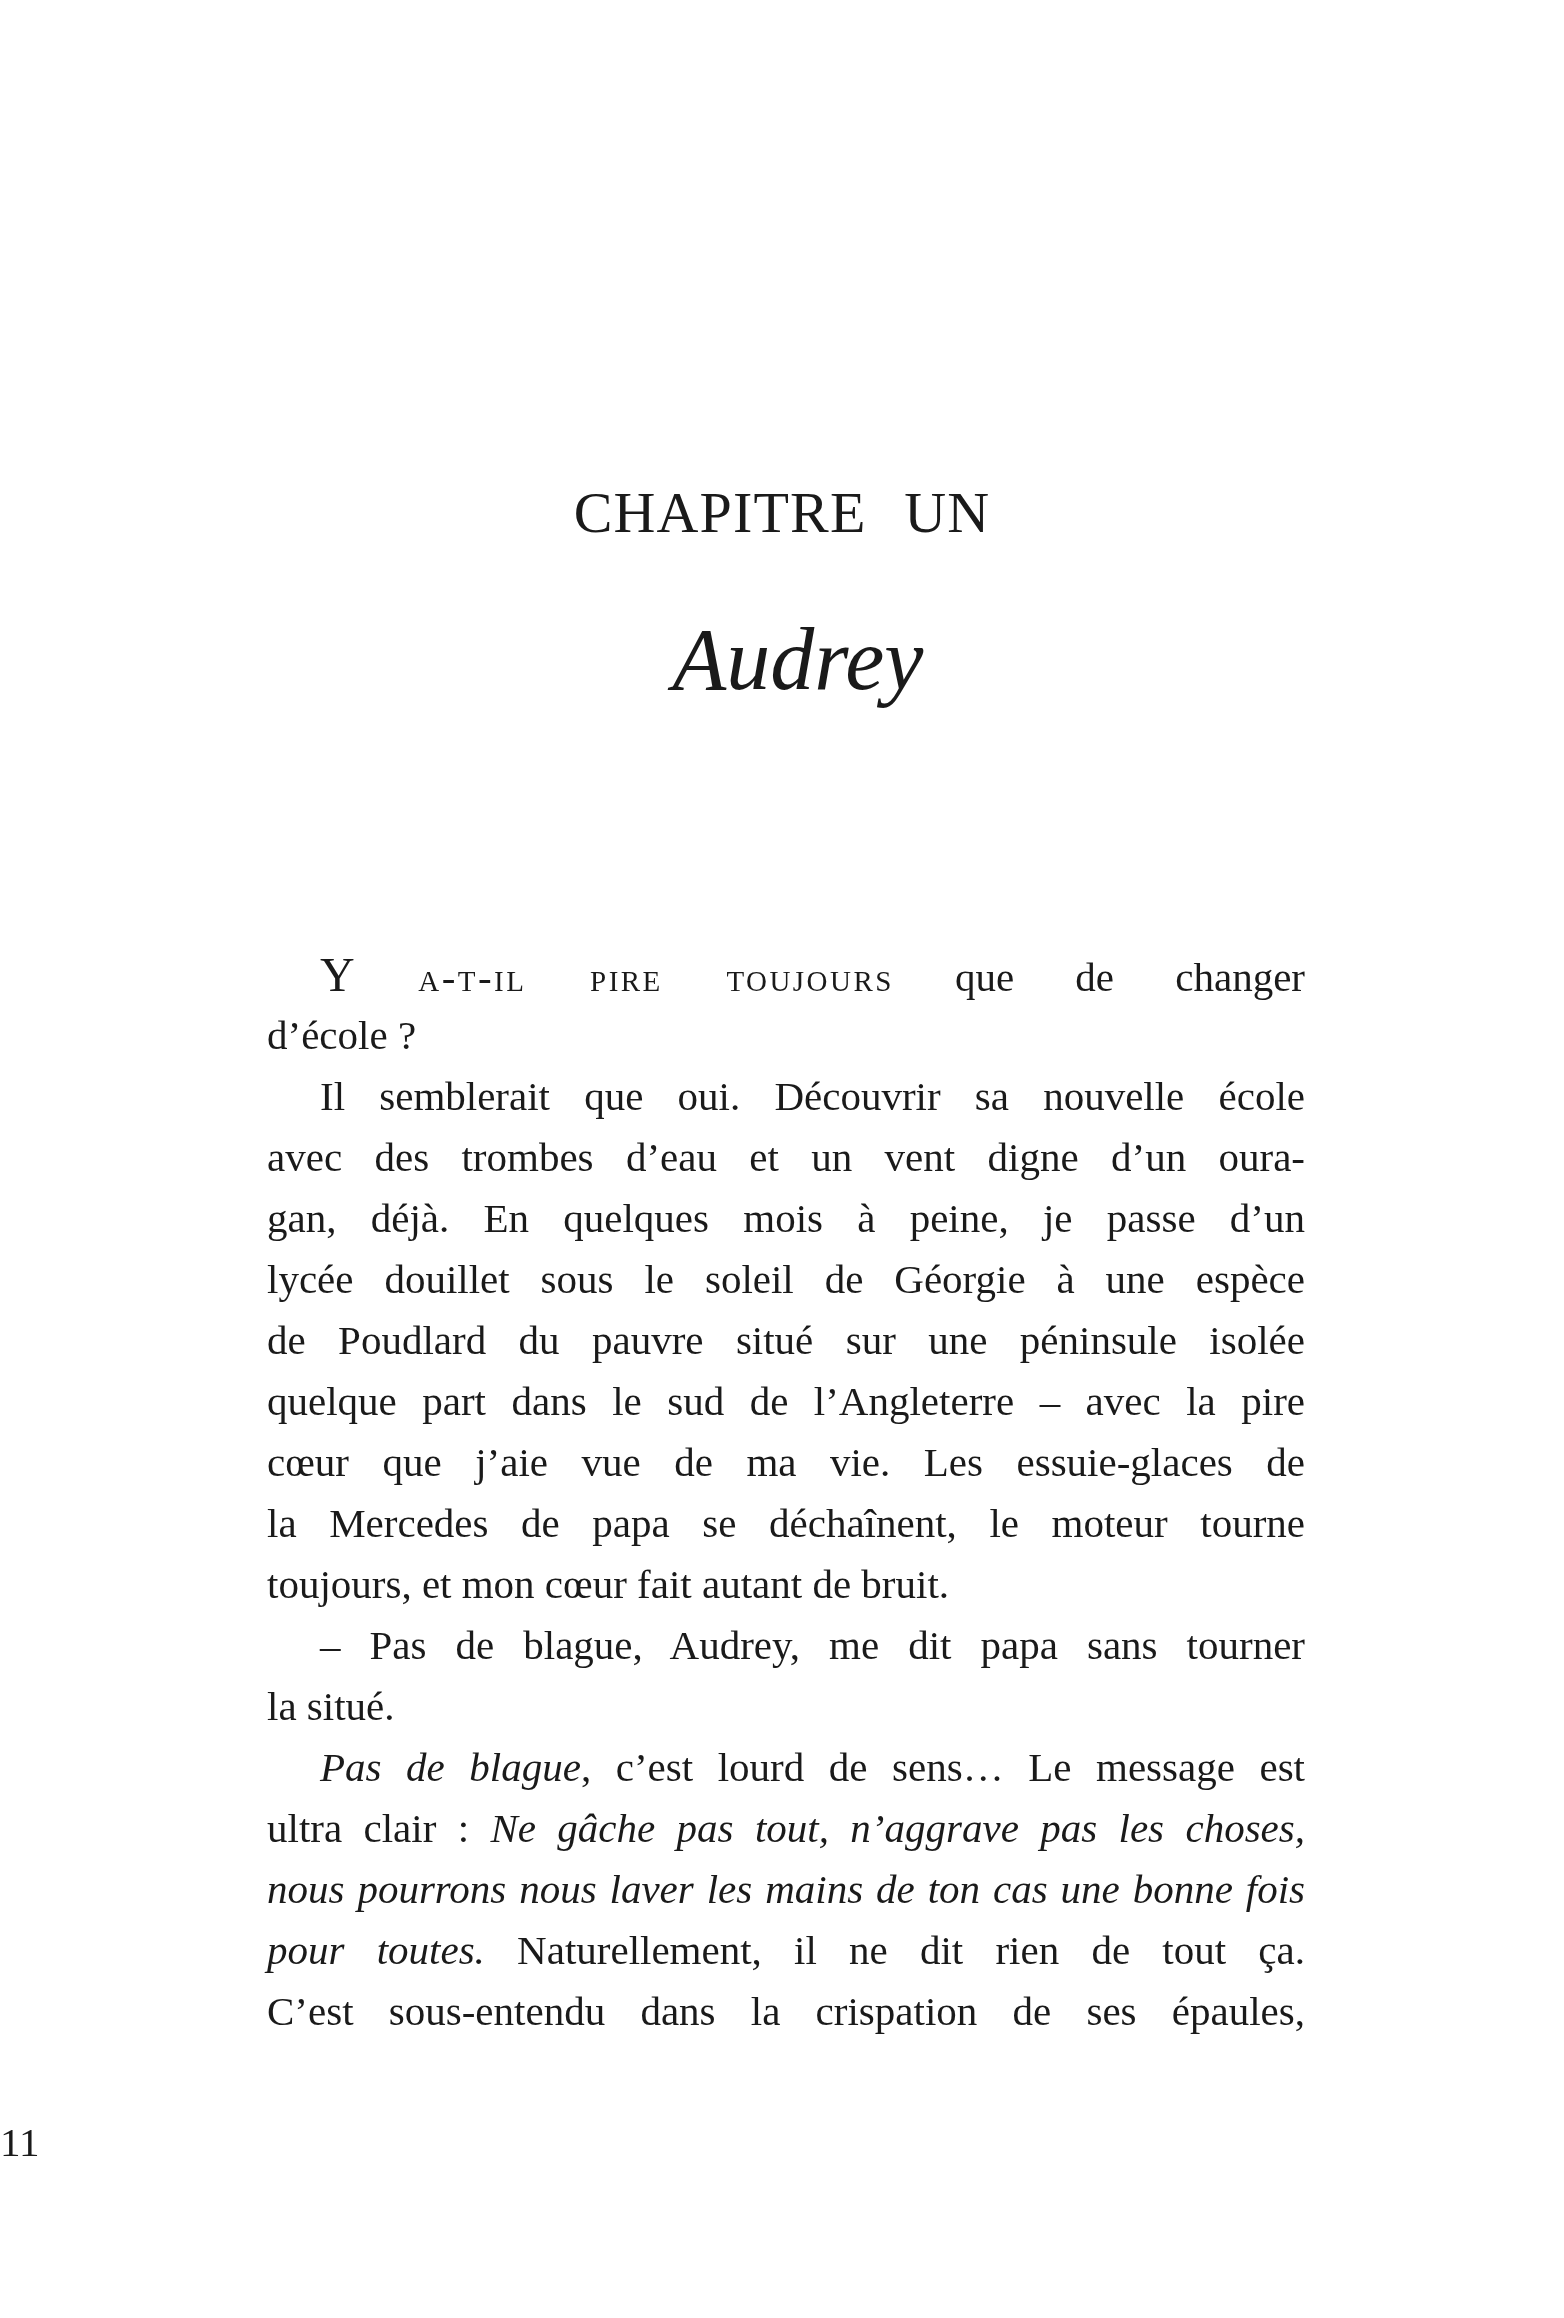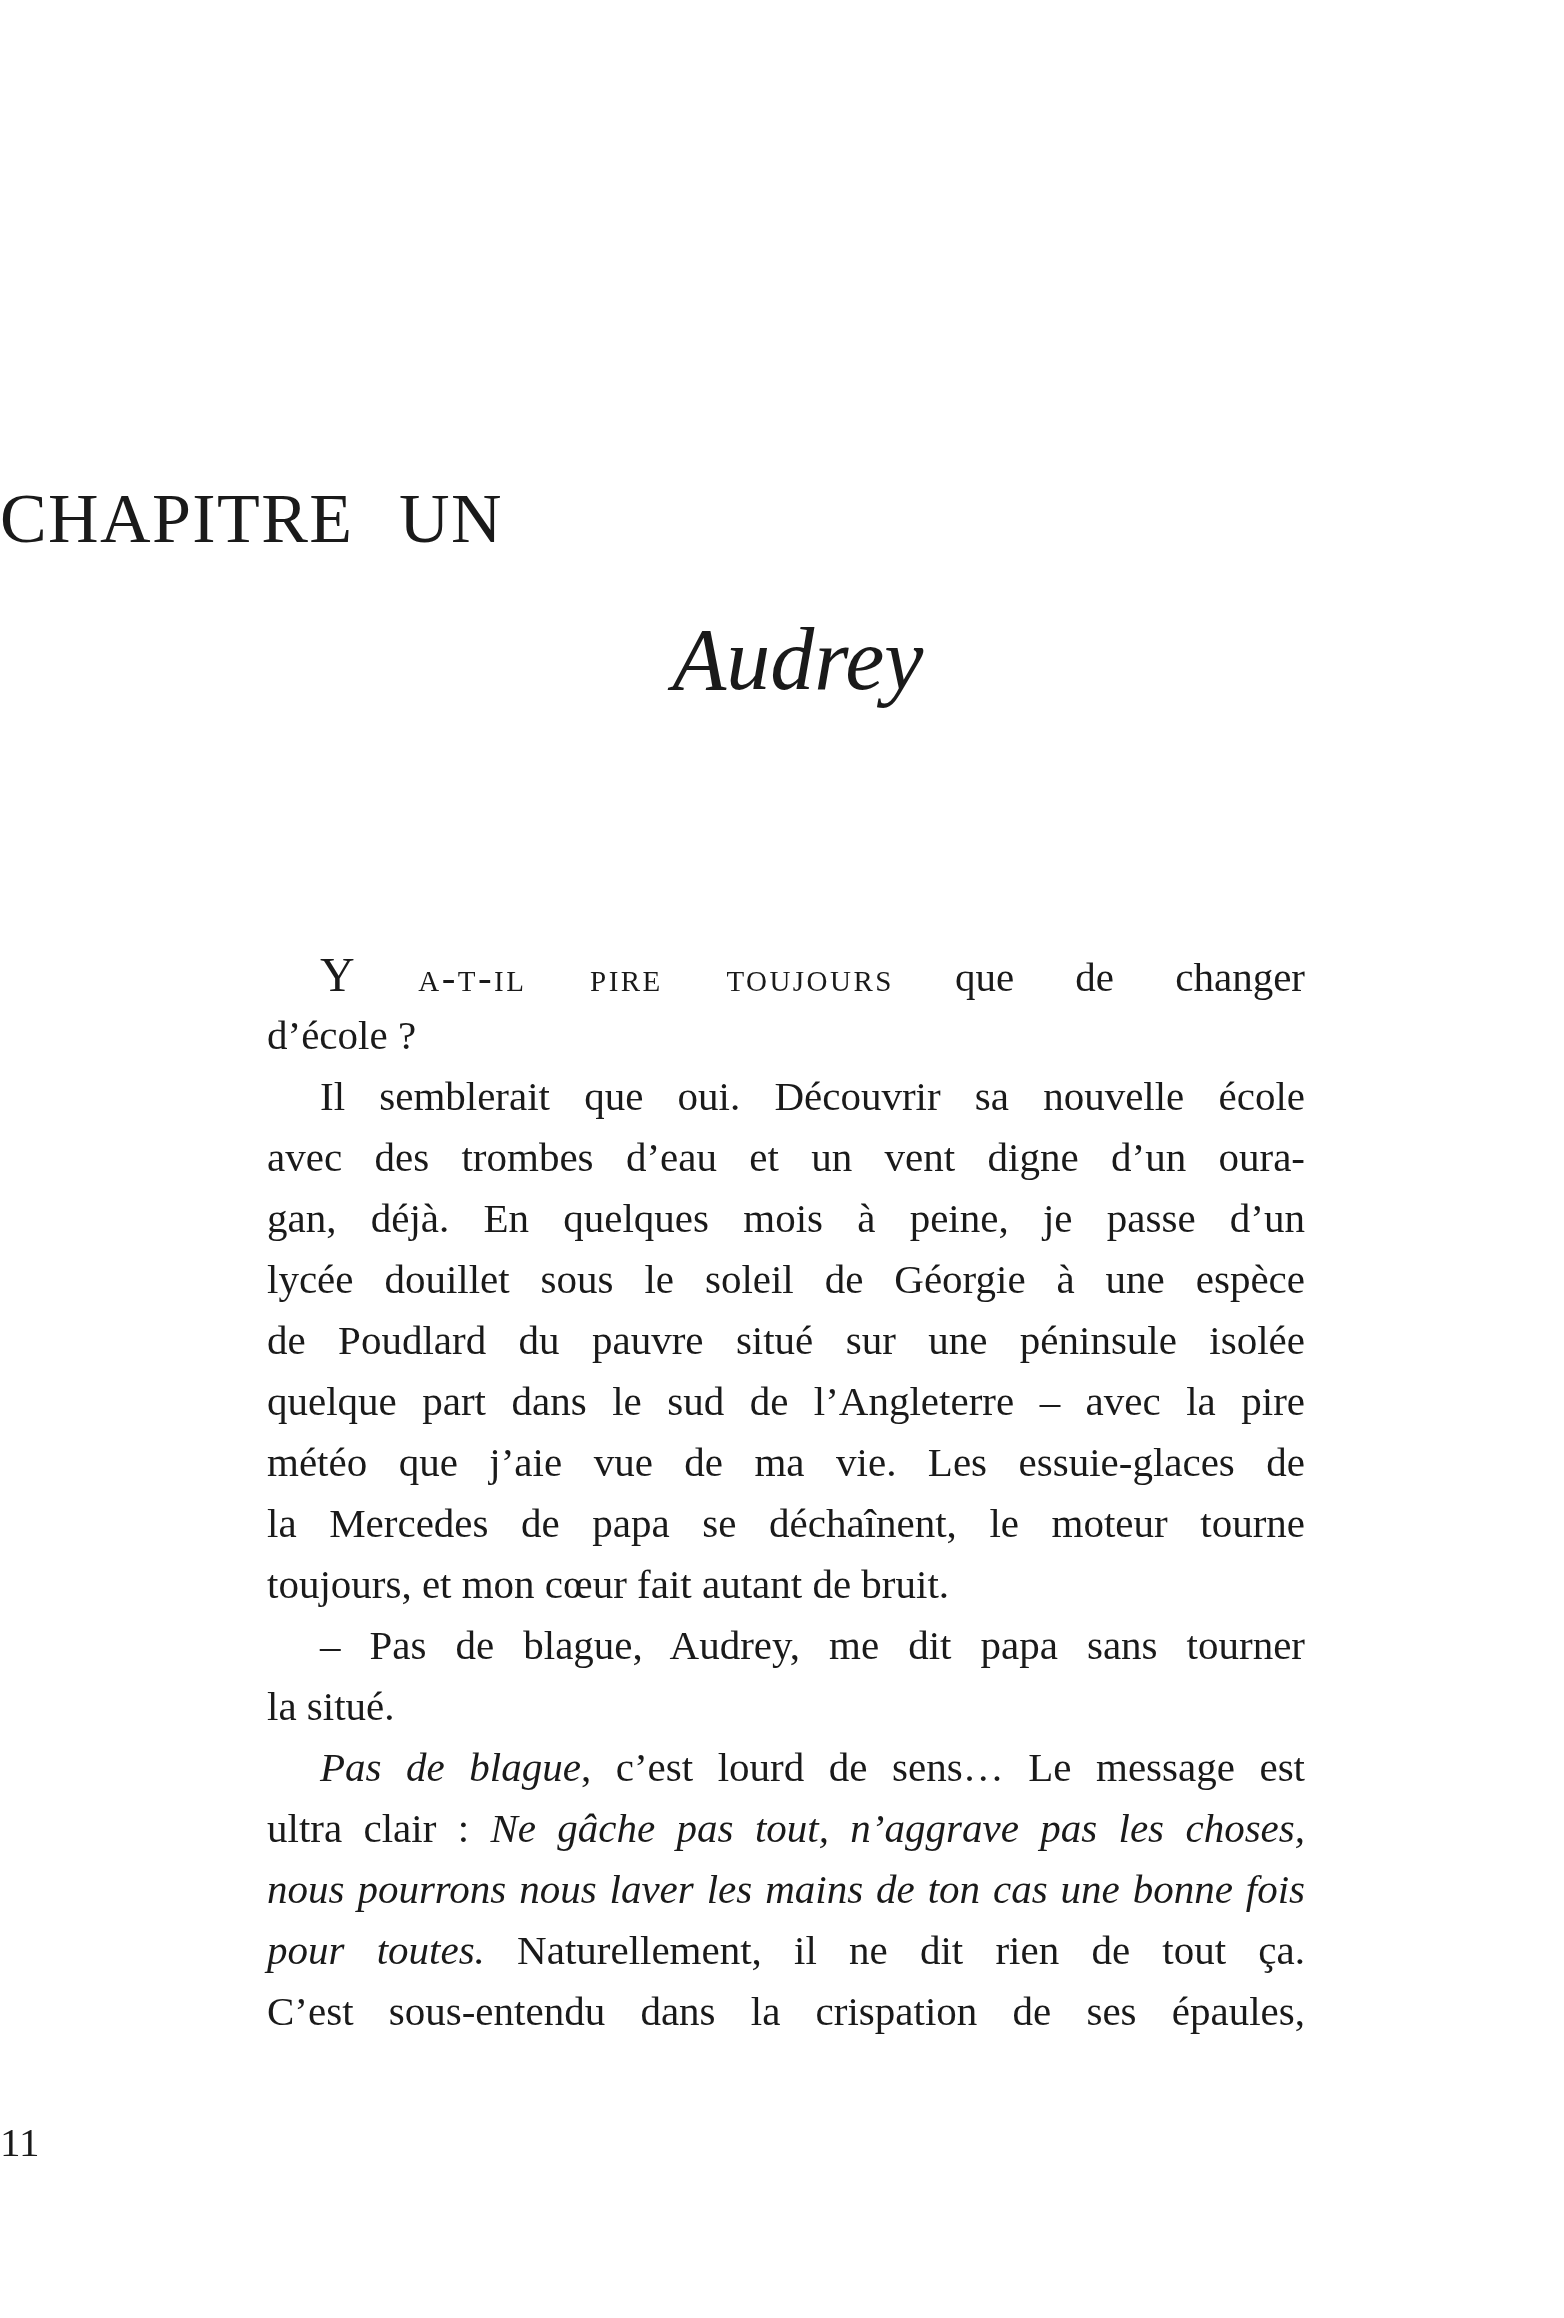--- a/index.html
+++ b/index.html
@@ -19,22 +19,22 @@
   .book-page {
     position: absolute;
     inset: 0;
     background: var(--bg-color);
   }
   .chapter-title {
     position: absolute;
     top: 484px;
     left: 0;
     width: 100%;
-    text-align: left;
-    font-size: 70px;
+    text-align: center;
+    font-size: 58px;
     line-height: 1;
     letter-spacing: 0.02em;
     word-spacing: 0.38em;
     white-space: nowrap;
   }
   .chapter-subtitle {
     position: absolute;
     top: 616px;
     left: 16px;
     width: 100%;
@@ -90,21 +90,21 @@
 
   <div class="body-text">
       <div class="line indent"><span class="seg-lead">Y</span><span class="seg-smallcaps"> a-t-il pire toujours</span><span class="seg-normal"> que de changer</span></div>
       <div class="line no-stretch"><span class="seg-normal">d’école&nbsp;?</span></div>
       <div class="line indent"><span class="seg-normal">Il semblerait que oui. Découvrir sa nouvelle école</span></div>
       <div class="line"><span class="seg-normal">avec des trombes d’eau et un vent digne d’un oura-</span></div>
       <div class="line"><span class="seg-normal">gan, déjà. En quelques mois à peine, je passe d’un</span></div>
       <div class="line"><span class="seg-normal">lycée douillet sous le soleil de Géorgie à une espèce</span></div>
       <div class="line"><span class="seg-normal">de Poudlard du pauvre situé sur une péninsule isolée</span></div>
       <div class="line"><span class="seg-normal">quelque part dans le sud de l’Angleterre – avec la pire</span></div>
-      <div class="line"><span class="seg-normal">météo que j’aie vue de ma vie. Les essuie-glaces de</span></div>
+      <div class="line"><span class="seg-normal">cœur que j’aie vue de ma vie. Les essuie-glaces de</span></div>
       <div class="line"><span class="seg-normal">la Mercedes de papa se déchaînent, le moteur tourne</span></div>
       <div class="line no-stretch"><span class="seg-normal">toujours, et mon cœur fait autant de bruit.</span></div>
       <div class="line indent"><span class="seg-normal">– Pas de blague, Audrey, me dit papa sans tourner</span></div>
       <div class="line no-stretch"><span class="seg-normal">la situé.</span></div>
       <div class="line indent"><span class="seg-italic">Pas de blague</span><span class="seg-normal">, c’est lourd de sens… Le message est</span></div>
       <div class="line"><span class="seg-normal">ultra clair&nbsp;: </span><span class="seg-italic">Ne gâche pas tout, n’aggrave pas les choses,</span></div>
       <div class="line"><span class="seg-italic">nous pourrons nous laver les mains de ton cas une bonne fois</span></div>
       <div class="line"><span class="seg-italic">pour toutes.</span><span class="seg-normal"> Naturellement, il ne dit rien de tout ça.</span></div>
       <div class="line"><span class="seg-normal">C’est sous-entendu dans la crispation de ses épaules,</span></div>
     </div>

